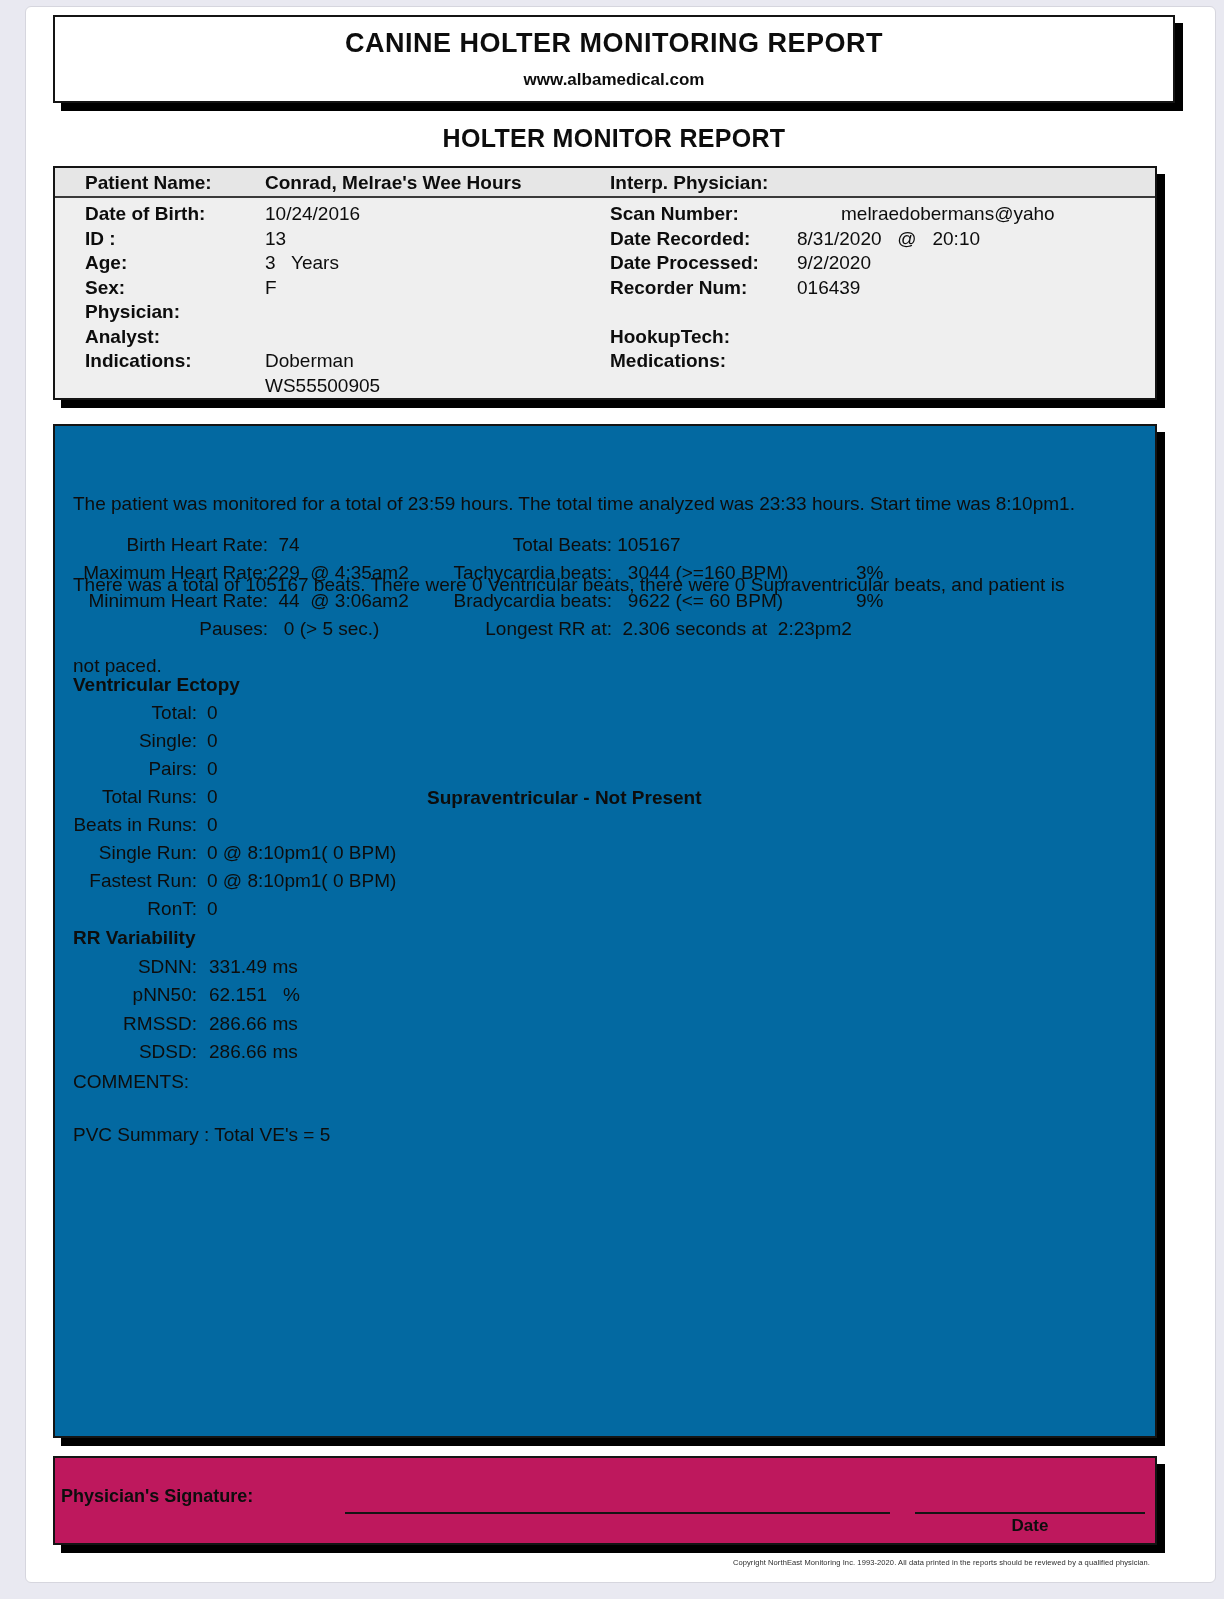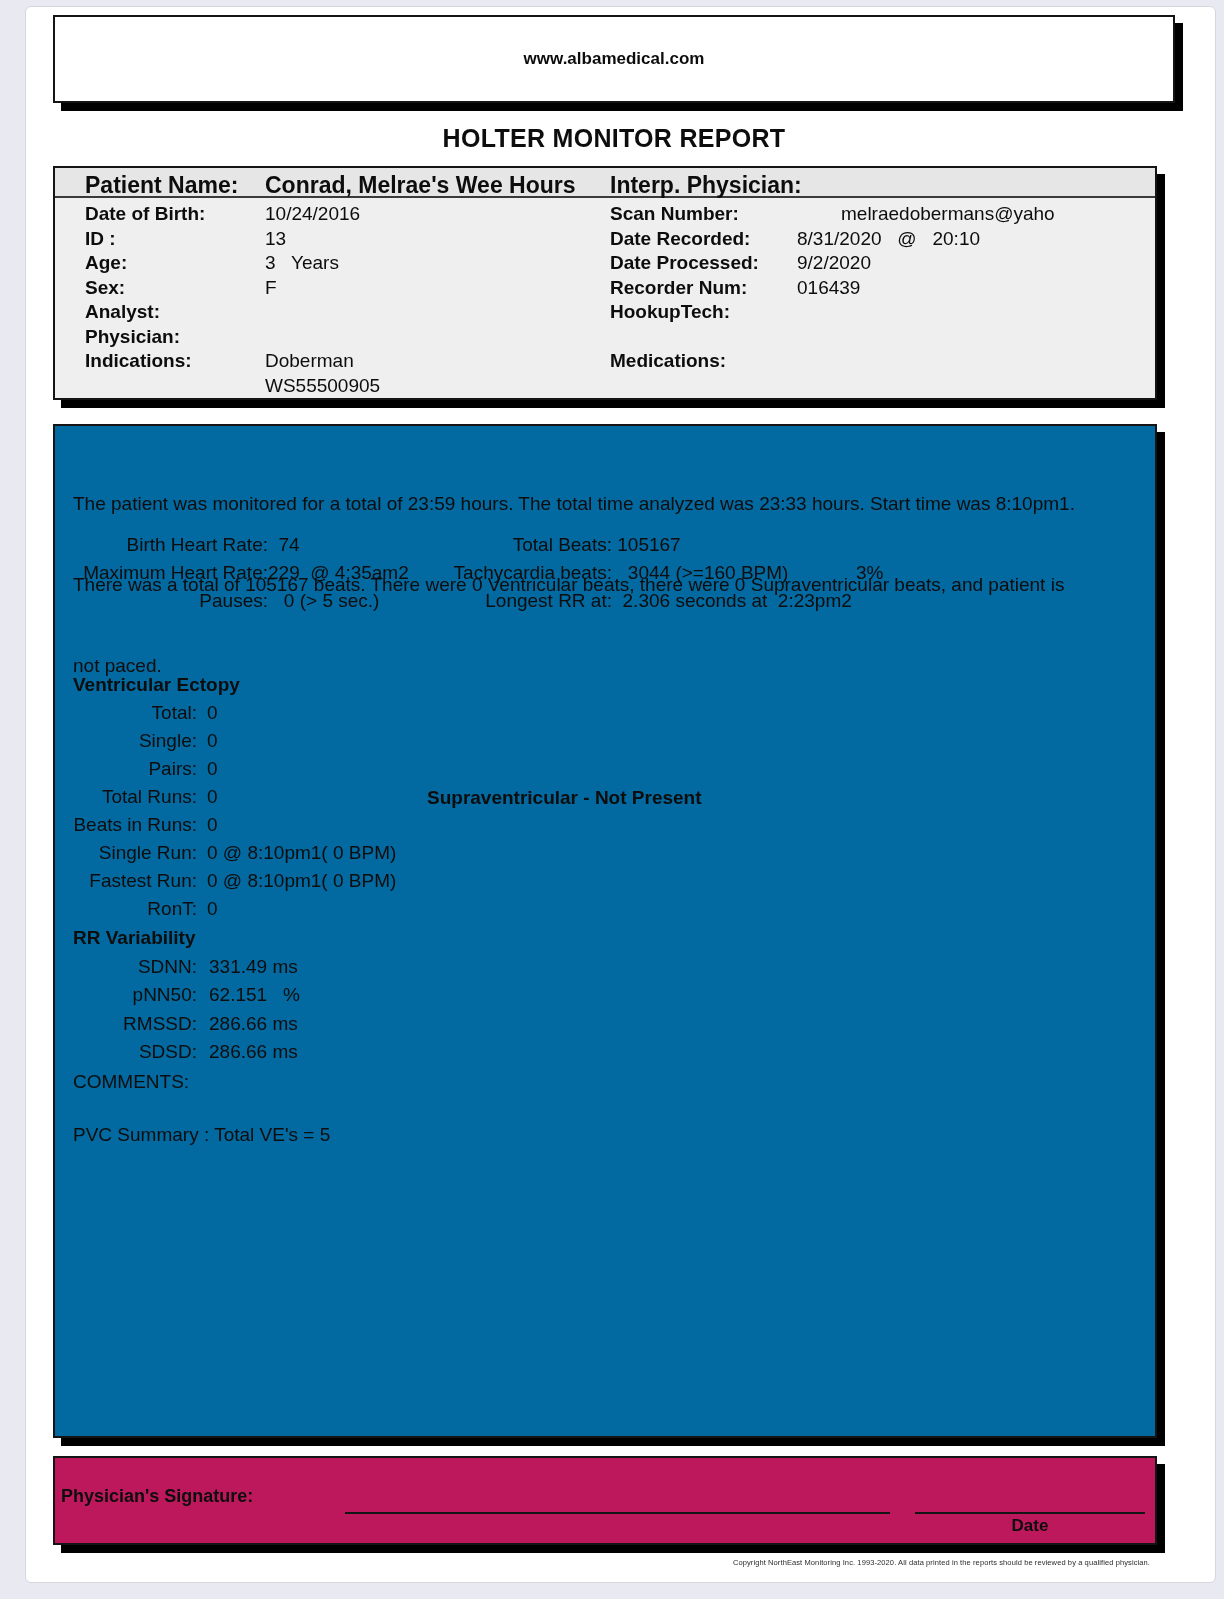--- a/index.html
+++ b/index.html
@@ -30,21 +30,21 @@
   .report-title{
     position:absolute;left:53px;top:124px;width:1122px;text-align:center;
     font-size:25px;font-weight:bold;letter-spacing:.3px;
   }
   
   .patient-box{left:53px;top:166px;width:1104px;height:234px;background:#efefef;}
   .patient-header{
     position:absolute;left:0;top:0;width:100%;height:30px;background:#e6e6e6;
     border-bottom:2px solid #3a3a3a;box-sizing:border-box;
   }
-  .patient-header span{position:absolute;top:4px;font-size:23px;font-weight:bold;white-space:pre;}
+  .patient-header span{position:absolute;top:4px;font-size:19px;font-weight:bold;white-space:pre;}
   .ph-name-label{left:30px;}
   .ph-name{left:210px;}
   .ph-physician{left:555px;}
   .pt-rows{position:absolute;top:34px;line-height:24.5px;font-size:19px;width:100%;}
   .pt-row{position:relative;height:24.5px;}
   .pt-row .lbl{position:absolute;font-weight:bold;white-space:pre;}
   .pt-row .val{position:absolute;white-space:pre;}
   
   .main-box{left:53px;top:424px;width:1104px;height:1014px;background:#0369a1;}
   .summary{
@@ -83,20 +83,21 @@
     position:absolute;left:400px;top:1558px;width:750px;text-align:right;
     font-size:7.5px;color:#2b2b2b;letter-spacing:.1px;
   }
 </style>
 </head>
 <body>
 
 <div class="page"></div>
 
 <div class="shadow-box header-box">
+  <div class="header-title">CANINE HOLTER MONITORING REPORT</div>
   <div class="header-url">www.albamedical.com</div>
 </div>
 
 <div class="report-title">HOLTER MONITOR REPORT</div>
 
 <div class="shadow-box patient-box">
   <div class="patient-header">
     <span class="ph-name-label">Patient Name:</span>
     <span class="ph-name">Conrad, Melrae's Wee Hours</span>
     <span class="ph-physician">Interp. Physician:</span>
@@ -120,29 +121,29 @@
       <span style="left:555px;font-weight:bold;position:absolute;white-space:pre;">Date Processed:</span>
       <span style="left:742px;position:absolute;white-space:pre;">9/2/2020</span>
     </div>
     <div class="pt-row">
       <span style="left:30px;font-weight:bold;position:absolute;white-space:pre;">Sex:</span>
       <span style="left:210px;position:absolute;white-space:pre;">F</span>
       <span style="left:555px;font-weight:bold;position:absolute;white-space:pre;">Recorder Num:</span>
       <span style="left:742px;position:absolute;white-space:pre;">016439</span>
     </div>
     <div class="pt-row">
+      <span style="left:30px;font-weight:bold;position:absolute;white-space:pre;">Physician:</span>
+      <span style="left:210px;position:absolute;white-space:pre;"></span>
+      <span style="left:555px;font-weight:bold;position:absolute;white-space:pre;"></span>
+      <span style="left:742px;position:absolute;white-space:pre;"></span>
+    </div>
+    <div class="pt-row">
       <span style="left:30px;font-weight:bold;position:absolute;white-space:pre;">Analyst:</span>
       <span style="left:210px;position:absolute;white-space:pre;"></span>
       <span style="left:555px;font-weight:bold;position:absolute;white-space:pre;">HookupTech:</span>
-      <span style="left:742px;position:absolute;white-space:pre;"></span>
-    </div>
-    <div class="pt-row">
-      <span style="left:30px;font-weight:bold;position:absolute;white-space:pre;">Physician:</span>
-      <span style="left:210px;position:absolute;white-space:pre;"></span>
-      <span style="left:555px;font-weight:bold;position:absolute;white-space:pre;"></span>
       <span style="left:742px;position:absolute;white-space:pre;"></span>
     </div>
     <div class="pt-row">
       <span style="left:30px;font-weight:bold;position:absolute;white-space:pre;">Indications:</span>
       <span style="left:210px;position:absolute;white-space:pre;">Doberman</span>
       <span style="left:555px;font-weight:bold;position:absolute;white-space:pre;">Medications:</span>
       <span style="left:742px;position:absolute;white-space:pre;"></span>
     </div>
     <div class="pt-row">
       <span style="left:30px;font-weight:bold;position:absolute;white-space:pre;"></span>
@@ -167,20 +168,27 @@
       <span class="hr-c5"></span>
     </div>
     <div class="hr-row">
       <span class="hr-c1">Maximum Heart Rate:</span>
       <span class="hr-c2">229  @ 4:35am2</span>
       <span class="hr-c3">Tachycardia beats:</span>
       <span class="hr-c4">   3044 (&gt;=160 BPM)</span>
       <span class="hr-c5">3%</span>
     </div>
     <div class="hr-row">
+      <span class="hr-c1">Minimum Heart Rate:</span>
+      <span class="hr-c2">  44  @ 3:06am2</span>
+      <span class="hr-c3">Bradycardia beats:</span>
+      <span class="hr-c4">   9622 (&lt;= 60 BPM)</span>
+      <span class="hr-c5">9%</span>
+    </div>
+    <div class="hr-row">
       <span class="hr-c1">Pauses:</span>
       <span class="hr-c2">   0 (&gt; 5 sec.)</span>
       <span class="hr-c3">Longest RR at:</span>
       <span class="hr-c4">  2.306 seconds at  2:23pm2</span>
       <span class="hr-c5"></span>
     </div>
   </div>
 
   <div class="ve-heading">Ventricular Ectopy</div>
   <div class="ve-rows">

